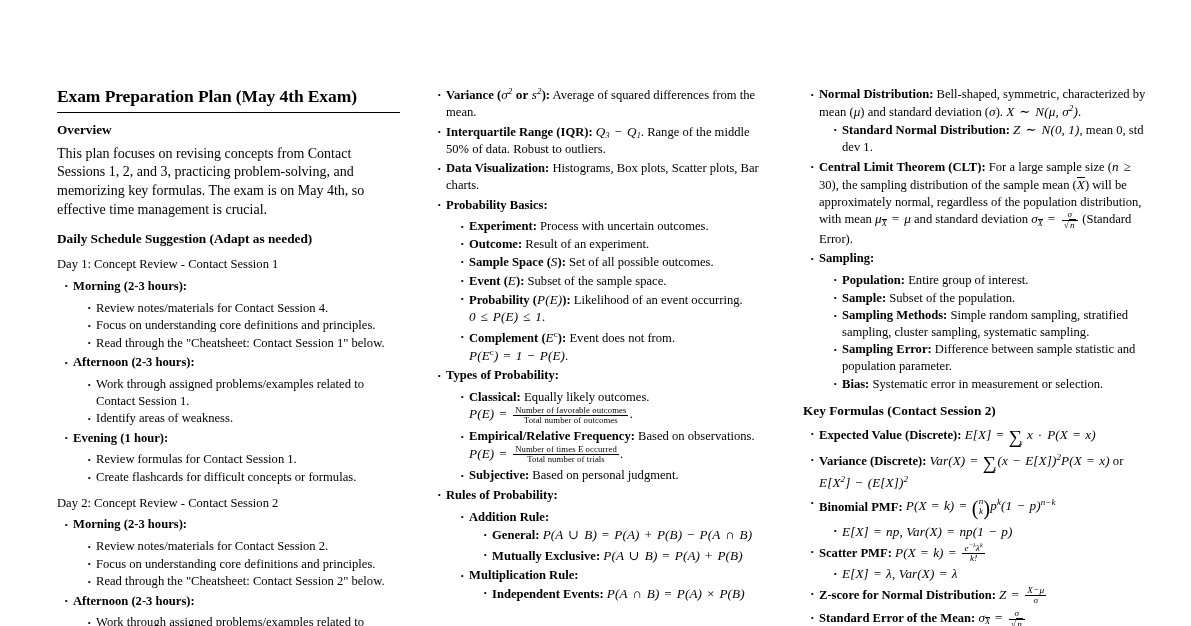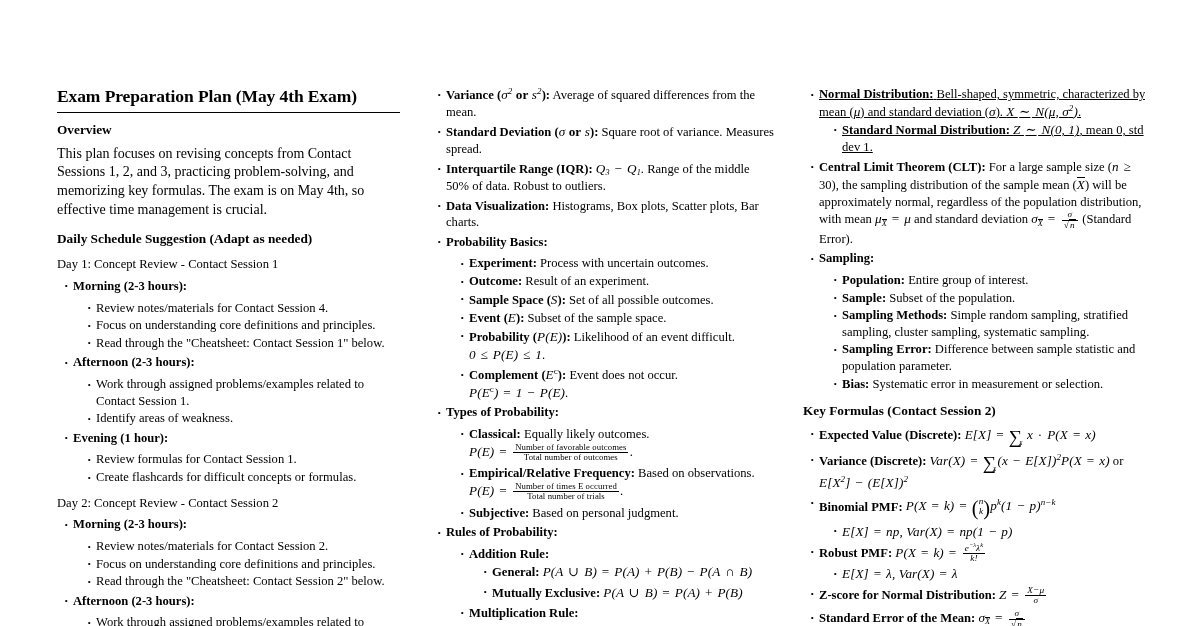--- a/index.html
+++ b/index.html
@@ -194,45 +194,41 @@
 
   </div>
 
   <div class="col c2">
     <ul class="lvl2" style="margin-left:7px;margin-top:0;">
       <li>
         <b>Variance (</b><span class="m">σ<sup>2</sup> <b class="rm">or</b> s<sup>2</sup></span><b>):</b>
         <span>Average of squared differences from the mean.</span>
       </li>
       <li>
-        <b>Standard Deviation (</b><span class="m">σ <b class="rm">or</b> s</span><b>):</b>
-        <span>Square root of variance. Measures spread.</span>
-      </li>
-      <li>
         <b>Interquartile Range (IQR):</b>
         <span class="m">Q<sub>3</sub> <span class="op">−</span> Q<sub>1</sub></span>.
         <span>Range of the middle 50% of data. Robust to outliers.</span>
       </li>
     </ul>
     <ul class="lvl1" style="margin-top:2px;">
       <li>
         <b>Data Visualization:</b>
         <span>Histograms, Box plots, Scatter plots, Bar charts.</span>
       </li>
       <li><b>Probability Basics:</b>
         <ul class="lvl2">
           <li class="tight"><b>Experiment:</b> <span>Process with uncertain outcomes.</span></li>
           <li class="tight"><b>Outcome:</b> <span>Result of an experiment.</span></li>
           <li class="tight"><b>Sample Space (</b><span class="m">S</span><b>):</b> <span>Set of all possible outcomes.</span></li>
           <li class="tight"><b>Event (</b><span class="m">E</span><b>):</b> <span>Subset of the sample space.</span></li>
           <li><b>Probability (</b><span class="m">P(E)</span><b>):</b>
-            <span>Likelihood of an event difficult.</span>
+            <span>Likelihood of an event occurring.</span>
             <span class="m">0 <span class="op">≤</span> P(E) <span class="op">≤</span> 1</span>.</li>
           <li><b>Complement (</b><span class="m">E<sup class="rm">c</sup></span><b>):</b>
-            <span>Event does not occur.</span>
+            <span>Event does not from.</span>
             <span class="m">P(E<sup class="rm">c</sup>) <span class="op">=</span> 1 <span class="op">−</span> P(E)</span>.</li>
         </ul>
       </li>
       <li><b>Types of Probability:</b>
         <ul class="lvl2">
           <li><b>Classical:</b>
             <span>Equally likely outcomes.</span>
             <span class="m">P(E) <span class="op">=</span>
               <span class="frac words">
                 <span class="num">Number of favorable outcomes</span>
@@ -265,21 +261,21 @@
 
             </ul>
           </li>
 
         </ul>
       </li>
     </ul>
   </div>
 
   <div class="col c3">
-    <ul class="lvl2" style="margin-left:7px;margin-top:0;text-decoration:underline;">
+    <ul class="lvl2" style="margin-left:7px;margin-top:0;">
       <li>
         <b>Normal Distribution:</b>
         <span>Bell-shaped, symmetric, characterized by mean (</span><span class="m">μ</span><span>) and standard deviation (</span><span class="m">σ</span><span>).</span>
         <span class="m">X <span class="op">∼</span> N(μ, σ<sup>2</sup>)</span>.
         <ul class="lvl3">
           <li><b>Standard Normal Distribution:</b>
             <span class="m">Z <span class="op">∼</span> N(0, 1)</span><span>, mean 0, std dev 1.</span></li>
         </ul>
       </li>
     </ul>
@@ -315,21 +311,21 @@
       <li><b>Variance (Discrete):</b>
         <span class="m">Var(X) <span class="op">=</span> <span class="sum">∑</span><span class="sumsub">x</span>(x <span class="op">−</span> E[X])<sup>2</sup>P(X <span class="op">=</span> x)</span>
         <span>or</span>
         <span class="m">E[X<sup>2</sup>] <span class="op">−</span> (E[X])<sup>2</sup></span></li>
       <li class="tight"><b>Binomial PMF:</b>
         <span class="m">P(X <span class="op">=</span> k) <span class="op">=</span> <span class="paren">(</span><span class="binom"><span class="t">n</span><span class="bt">k</span></span><span class="paren">)</span>p<sup>k</sup>(1 <span class="op">−</span> p)<sup>n−k</sup></span>
         <ul class="lvl3">
           <li><span class="m">E[X] <span class="op">=</span> np, Var(X) <span class="op">=</span> np(1 <span class="op">−</span> p)</span></li>
         </ul>
       </li>
-      <li class="tight"><b>Robust PMF:</b>
+      <li class="tight"><b>Scatter PMF:</b>
         <span class="m">P(X <span class="op">=</span> k) <span class="op">=</span>
           <span class="frac">
             <span class="num">e<sup>−λ</sup>λ<sup>k</sup></span>
             <span class="den">k!</span>
           </span></span>
         <ul class="lvl3">
           <li><span class="m">E[X] <span class="op">=</span> λ, Var(X) <span class="op">=</span> λ</span></li>
         </ul>
       </li>
       <li><b>Z-score for Normal Distribution:</b>

